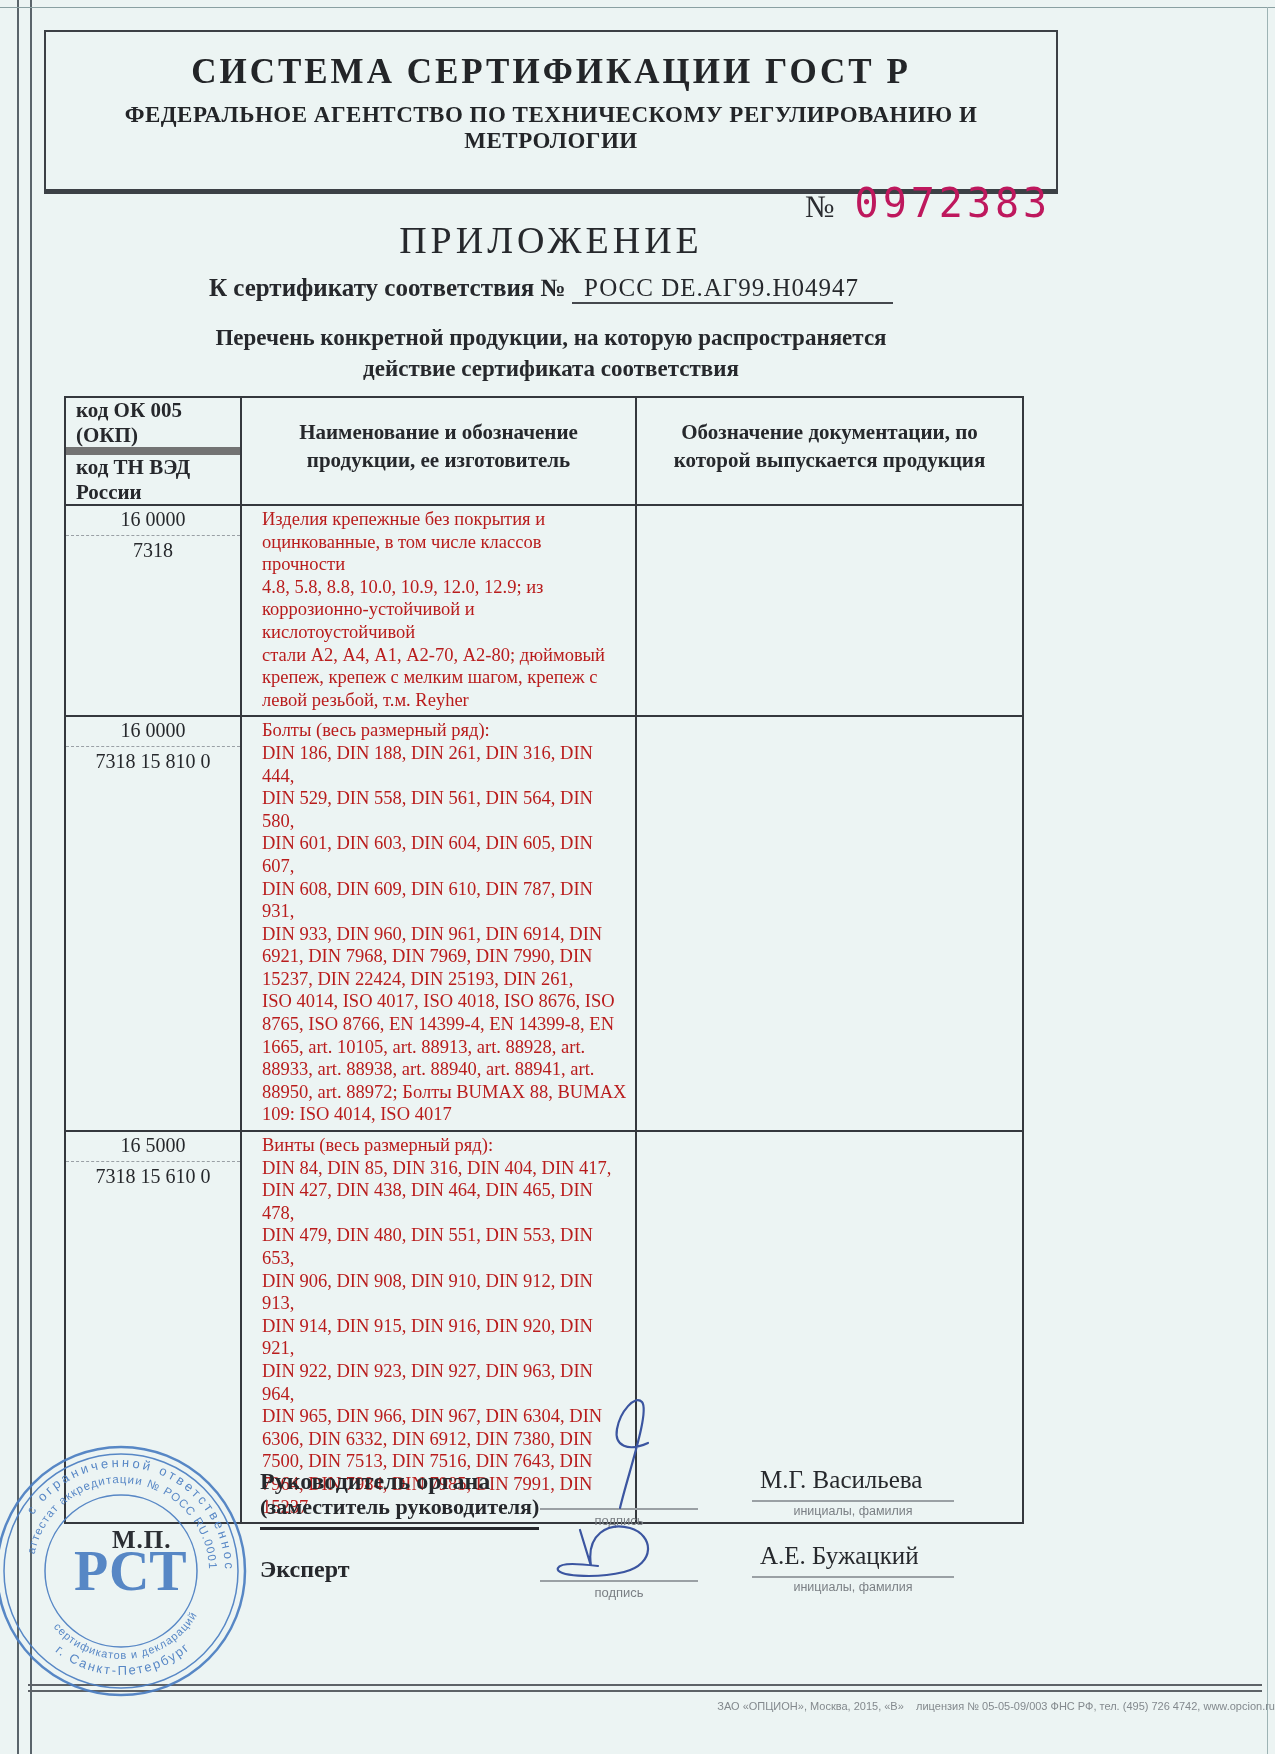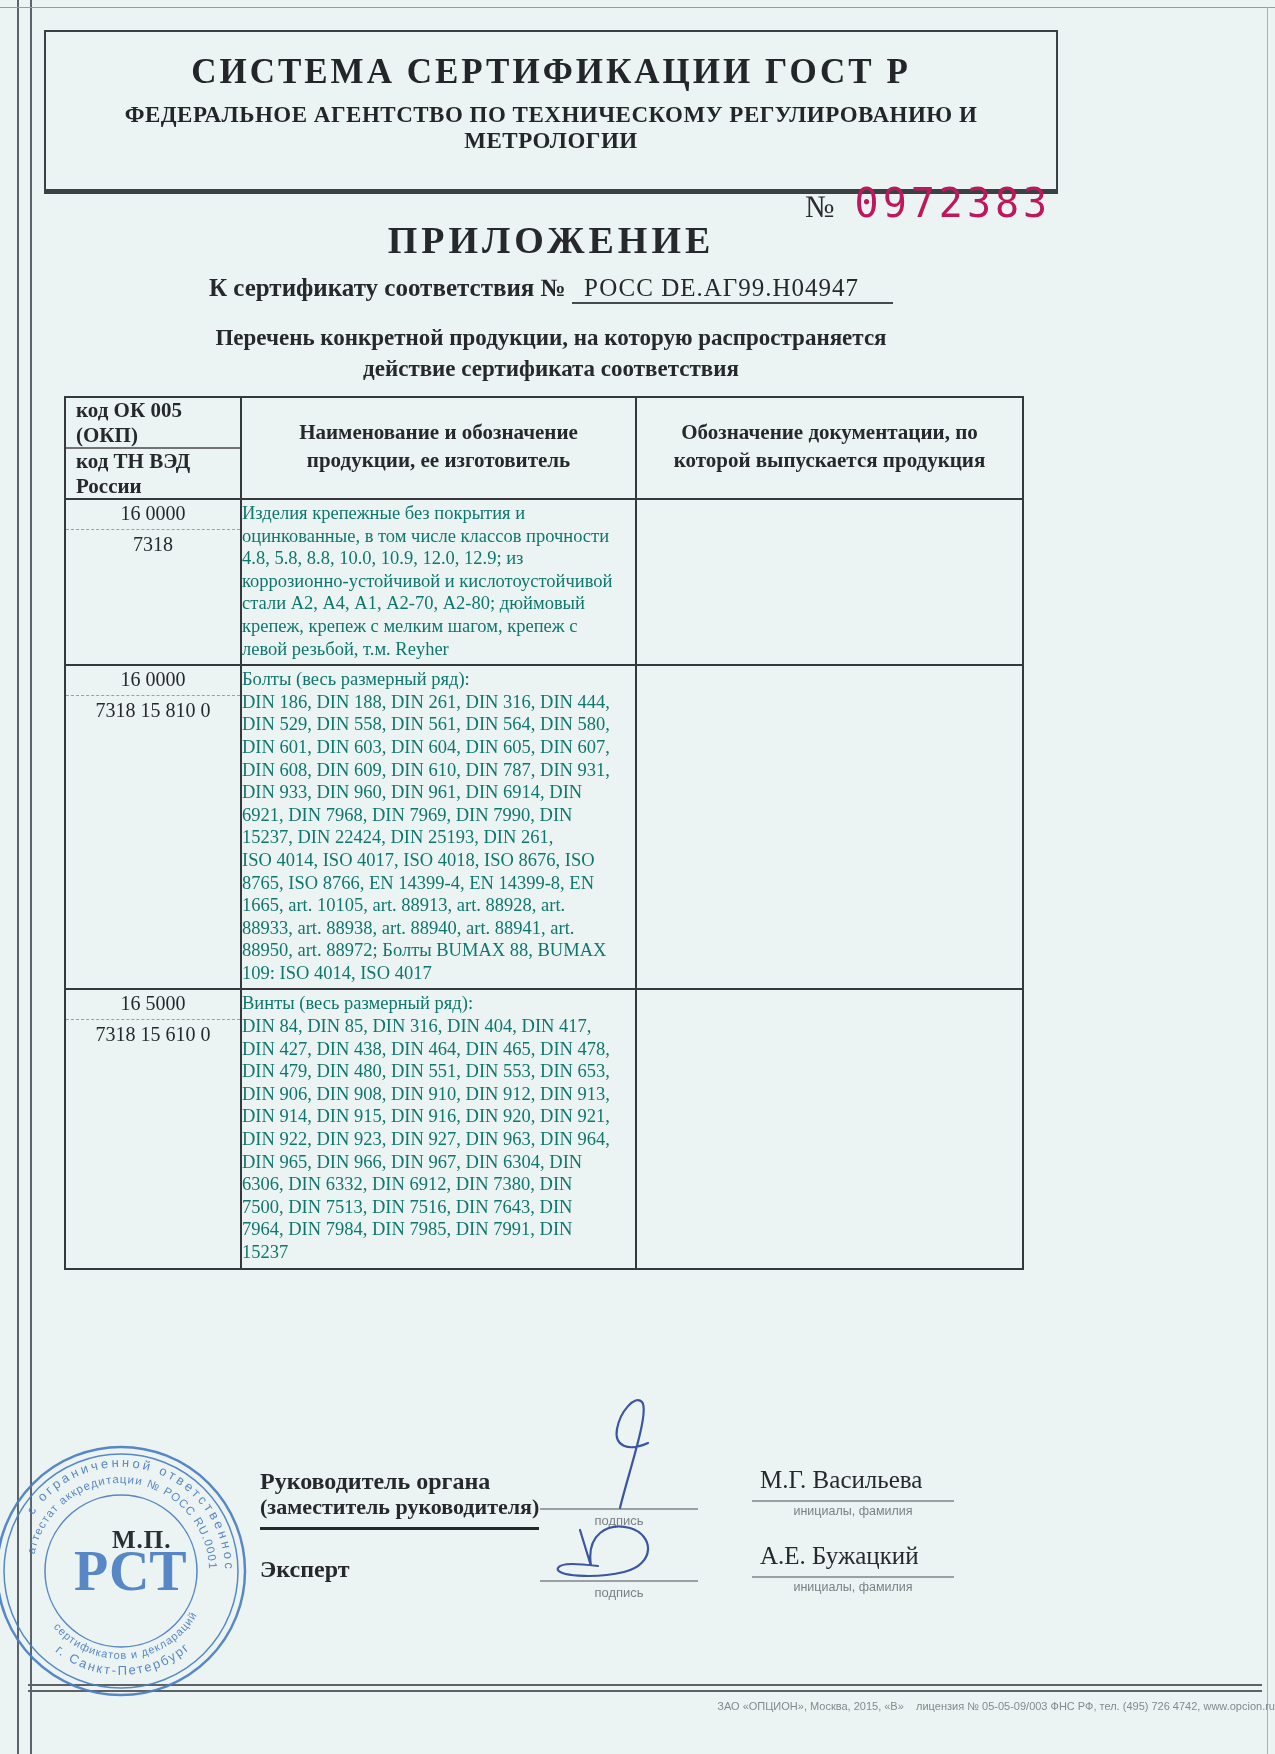--- a/index.html
+++ b/index.html
@@ -24,48 +24,48 @@
   .header-line2{font-size:23px; font-weight:bold; letter-spacing:0.5px; margin-top:10px; color:#232528;}
 
   .doc-number{position:absolute; left:805px; top:180px; display:flex; align-items:baseline;}
   .doc-number .no{font-size:31px; color:#2b2d31;}
   .doc-number .digits{
     font-family:"DejaVu Sans Mono", monospace; font-size:40px;
     letter-spacing:4px; margin-left:10px; font-weight:400;
   }
 
   .centerband{position:absolute; left:44px; width:1014px; text-align:center;}
-  .title{top:218px; font-size:38px; font-weight:bold; letter-spacing:4px;}
+  .title{top:218px; font-size:38px; font-weight:normal; letter-spacing:4px;}
   .cert-line{top:274px; font-size:25px;}
   .cert-line .lbl{font-weight:bold;}
   .cert-line .num{
     border-bottom:2px solid #45484d; padding:0 34px 1px 12px; letter-spacing:1px;
   }
   .desc{top:322px; font-size:23px; font-weight:bold; line-height:31px; white-space:pre-line;}
 
   table.products{
     position:absolute; left:64px; top:396px; width:958px;
     border-collapse:collapse; table-layout:fixed;
   }
   table.products th, table.products td{
     border:2px solid #35383d; vertical-align:top; box-sizing:border-box;
   }
   th.c1h{width:176px; height:100px; padding:0; font-weight:bold;}
   .c1half{height:49px; display:flex; align-items:center; padding-left:10px;
     font-size:21px; text-align:left;}
-  .c1half.top{border-bottom:2px solid #737373;}
+  .c1half.top{border-bottom:8px solid #737373;}
   th.c2h{width:395px;} th.c3h{width:387px;}
   th.c2h, th.c3h{font-size:21px; font-weight:bold; text-align:center; vertical-align:middle;
     padding:20px 26px; line-height:28px;}
   td.codes{padding:0; font-size:20px;text-align:center;}
   td.codes .okp{border-bottom:1px dashed #9aa0a5; padding:2px 6px 4px 6px;}
   td.codes .tnved{padding:3px 6px;}
   td.desc-cell{
-    padding:2px 6px 4px 0; font-size:18.5px; line-height:22.6px;
-    white-space:pre-line; color:#0f766e;border-radius:31px;
+    padding:2px 6px 4px 20px; font-size:18.5px; line-height:22.6px;
+    white-space:pre-line; color:#b91c1c;border-radius:31px;
   }
   tr.r1 td{height:162px;} tr.r2 td{height:316px;} tr.r3 td{height:268px;}
 
   .stamp-svg{position:absolute; left:-10px; top:1440px; z-index:3; opacity:0.92;}
   .mp{position:absolute; left:112px; top:1526px; font-size:25px; font-weight:bold;
     z-index:4; color:#2b2e33; letter-spacing:1px;}
 
   .role1a{position:absolute; left:260px; top:1468px; font-size:24px; font-weight:bold;}
   .role1b{position:absolute; left:260px; top:1494px; font-size:22px; font-weight:bold;
     border-bottom:3px solid #26282c; padding-bottom:7px;}

